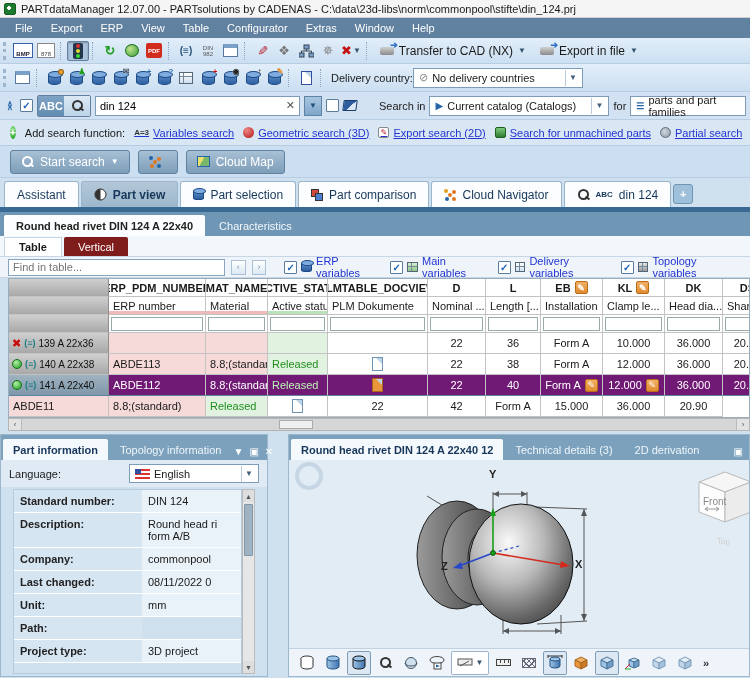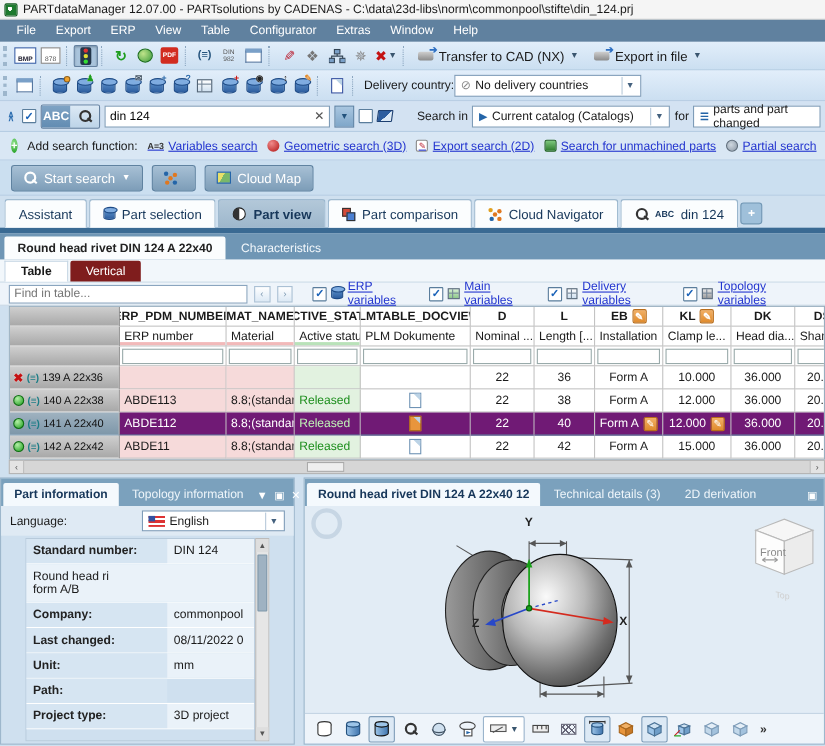--- a/index.html
+++ b/index.html
@@ -86,21 +86,21 @@
   .ptab{height:21px;display:inline-flex;align-items:center;padding:0 12px;color:#f2f7fb;font-size:11px}
   .ptab.active{background:#fbfdfe;color:#222;font-weight:bold;border-radius:2px 2px 0 0}
   .vtabs{height:21px;background:#f2f7fb;display:flex;align-items:flex-end;padding:0 4px;gap:2px;border-bottom:1px solid #c6d6e4}
   .vtab{height:19px;display:inline-flex;align-items:center;padding:0 14px;font-size:11px}
   .vtab.active{font-weight:bold;background:#fff;border:1px solid #c6d6e4;border-bottom:none}
   .vtab.blue{background:#7f1d1d;color:#fff;border-radius:2px 2px 0 0}
   .filterrow{height:21px;background:#eef4fa;display:flex;align-items:center;gap:6px;padding:0 8px;border-bottom:1px solid #c6d6e4}
   .findbox{width:220px;height:17px;border:1px solid #8aa5bf;background:#fff;font:inherit;padding:0 4px;color:#555}
   .navbtn{width:15px;height:15px;border:1px solid #aac0d4;background:linear-gradient(#fff,#dce9f5);color:#7b97b0;font-size:9px;display:inline-flex;align-items:center;justify-content:center}
   .flink{display:inline-flex;align-items:center;gap:4px;color:#2335cf}
-  .flink a{color:#2335cf;text-decoration:underline}
+  .flink a{color:#2335cf;}
   .gridico{width:11px;height:10px;border:1px solid #567;background:linear-gradient(#fff,#cfe0ef);position:relative}
   .gridico::before{content:"";position:absolute;left:3px;top:0;bottom:0;width:1px;background:#789}
   .gridico::after{content:"";position:absolute;left:0;right:0;top:3px;height:1px;background:#789}
 
   
   .tablewrap{background:#cfe0ef;padding:0 0 0 8px}
   .ptable{width:742px;overflow:hidden;background:#fff;border:1px solid #98aebf}
   .tgrid{display:grid;grid-template-columns:100px 97px 62px 60px 100px 58px 55px 62px 62px 58px 50px}
   .th,.td,.tf{border-right:1px solid #c3c3c3;border-bottom:1px solid #c3c3c3;display:flex;align-items:center;justify-content:center;overflow:hidden;white-space:nowrap}
   .th{height:18px;font-weight:bold}
@@ -127,31 +127,31 @@
   .pencil{display:inline-flex;width:13px;height:13px;background:linear-gradient(#f2b066,#e08b2d);border:1px solid #b96d1a;border-radius:2px;color:#fff;font-size:9px;align-items:center;justify-content:center;margin-left:4px;flex:none}
   .trow.sel .td{background:#701a75;color:#fff;border-bottom-color:#5f83a0}
   .trow.sel .td.greenc{color:#bff3b6}
   .trow.sel .rh{background:linear-gradient(#9fb2c0,#7e97a9)}
   .hscroll{width:742px;height:13px;margin-left:8px;background:#d6d6d6;border:1px solid #b5b5b5;position:relative;display:flex;align-items:center}
   .hthumb{position:absolute;left:270px;width:34px;height:9px;background:#efefef;border:1px solid #aaa}
   .harr{width:13px;height:11px;display:flex;align-items:center;justify-content:center;font-size:8px;color:#555;background:#e3e3e3;border-right:1px solid #bbb}
   .harr.right{margin-left:auto;border-left:1px solid #bbb;border-right:none}
 
   
-  .bottom{display:flex;height:246px;background:#cfe0ef;padding-top:3px;gap:8px}
+  .bottom{display:flex;height:246px;background:#cfe0ef;padding-top:3px;gap:20px}
   .leftpanel{width:268px;background:#cfe0ef;border:1px solid #9db7cc;display:flex;flex-direction:column}
   .paneltabs{height:25px;background:#7ba1bd;display:flex;align-items:flex-end;padding:2px 2px 0 2px;gap:2px}
   .paneltab{height:21px;display:inline-flex;align-items:center;padding:0 10px;color:#eef5fa;font-size:11px;white-space:nowrap}
   .paneltab.active{background:#f4f9fd;color:#17375a;font-weight:bold;border-radius:2px 2px 0 0}
   .panelctl{margin-left:auto;display:flex;align-items:center;gap:6px;color:#fff;padding:0 4px 3px 0;font-size:10px}
   .langrow{height:27px;display:flex;align-items:center;gap:8px;padding:0 8px;background:#dfeaf4}
   .langcombo{width:130px;height:19px;margin-left:auto}
   .flag{width:15px;height:10px;background:repeating-linear-gradient(#d33 0 2px,#fff 2px 4px);position:relative;flex:none}
   .flag::before{content:"";position:absolute;left:0;top:0;width:6px;height:5px;background:#3350a0}
-  .infotable{margin:2px 22px;display:flex;flex:1;overflow:hidden}
+  .infotable{margin:2px 12px;display:flex;flex:1;overflow:hidden}
   .inforows{flex:1;display:flex;flex-direction:column;border:1px solid #b7cadb}
   .inforow{display:flex;border-bottom:1px solid #fff}
   .ilab{width:128px;background:#d6e5f2;font-weight:bold;padding:5px 6px;color:#222}
   .ival{flex:1;background:#eaf2f9;padding:5px 6px;white-space:pre-line;overflow:hidden}
   .ival.link{color:#2335cf;text-decoration:underline}
   .vscroll{width:13px;background:#e6e6e6;border:1px solid #bbb;display:flex;flex-direction:column;align-items:center}
   .vscroll .varr{height:12px;width:100%;display:flex;align-items:center;justify-content:center;font-size:7px;color:#555;background:#dedede}
   .vthumb{width:9px;height:52px;background:#9fb2c2;border:1px solid #7e97a9;margin-top:2px;border-radius:1px}
   .vscroll .spacer{flex:1}
 
@@ -367,21 +367,21 @@
   <span class="book"></span>
   <span style="margin-left:18px">Search in</span>
   <span class="combo" style="width:180px">
     <span class="playico">▶</span>
     <span style="flex:1">Current catalog (Catalogs)</span>
     <span class="arrowbtn">▼</span>
   </span>
   <span>for</span>
   <span class="combo" style="flex:1">
     <span style="color:#2465a8;font-weight:bold;font-size:9px">☰</span>
-    <span style="flex:1">parts and part changed</span>
+    <span style="flex:1">parts and part families</span>
   </span>
 </div>
 
 <div class="funcrow">
   <span class="plusico">+</span>
   <span>Add search function:</span>
   <a>
       <span class="a3">A=3</span>
       <span>Variables search</span>
     </a>
@@ -423,30 +423,30 @@
   <span class="abtn">
     <span style="width:13px;height:11px;background:linear-gradient(120deg,#e8e06a 40%,#79b86a 41%);border:1px solid #2465a8"></span>
     <span>Cloud Map</span>
   </span>
 </div>
 
 <div class="maintabs">
   <span class="mtab">
       <span>Assistant</span>
     </span>
-  <span class="mtab">
-      <span class="dbmini"></span>
-      <span>Part selection</span>
-    </span>
   <span class="mtab active">
     <svg width="13" height="13">
         <circle cx="6.5" cy="6.5" r="5.5" fill="#fff" stroke="#222"></circle>
         <path d="M6.5 1 A5.5 5.5 0 0 0 6.5 12 Z" fill="#333"></path>
       </svg>
     <span>Part view</span>
+    </span>
+  <span class="mtab">
+      <span class="dbmini"></span>
+      <span>Part selection</span>
     </span>
   <span class="mtab">
       <span class="cmpico">
         <i style="left:0;top:0;background:#d24a3a"></i>
         <i style="left:4px;top:4px;background:#4a7fd2"></i>
       </span>
       <span>Part comparison</span>
     </span>
   <span class="mtab">
       <span class="cloudico">
@@ -627,25 +627,20 @@
         </div>
     <div class="td">
           <span>12.000</span>
           <span class="pencil">✎</span>
         </div>
     <div class="td">36.000</div>
     <div class="td">20.90</div>
   </div>
 
   <div class="tgrid trow">
-    <div class="td rh">
-          <span class="sphere"></span>
-          <span class="eqico"></span>
-          <span class="rid">142 A 22x42</span>
-        </div>
     <div class="td pinkc left">ABDE11</div>
     <div class="td pinkc left">8.8;(standard)</div>
     <div class="td greenc left">Released</div>
     <div class="td">
           <span class="page"></span>
         </div>
     <div class="td">22</div>
     <div class="td">42</div>
     <div class="td">Form A</div>
     <div class="td">15.000</div>
@@ -680,20 +675,21 @@
         <span class="arrowbtn">▼</span>
       </span>
     </div>
     <div class="infotable">
       <div class="inforows">
         <div class="inforow">
             <span class="ilab">Standard number:</span>
             <span class="ival">DIN 124</span>
           </div>
         <div class="inforow">
+            <span class="ilab">Description:</span>
             <span class="ival">Round head ri
 form A/B</span>
           </div>
         <div class="inforow">
             <span class="ilab">Company:</span>
             <span class="ival">commonpool</span>
           </div>
         <div class="inforow">
             <span class="ilab">Last changed:</span>
             <span class="ival">08/11/2022 0</span>

